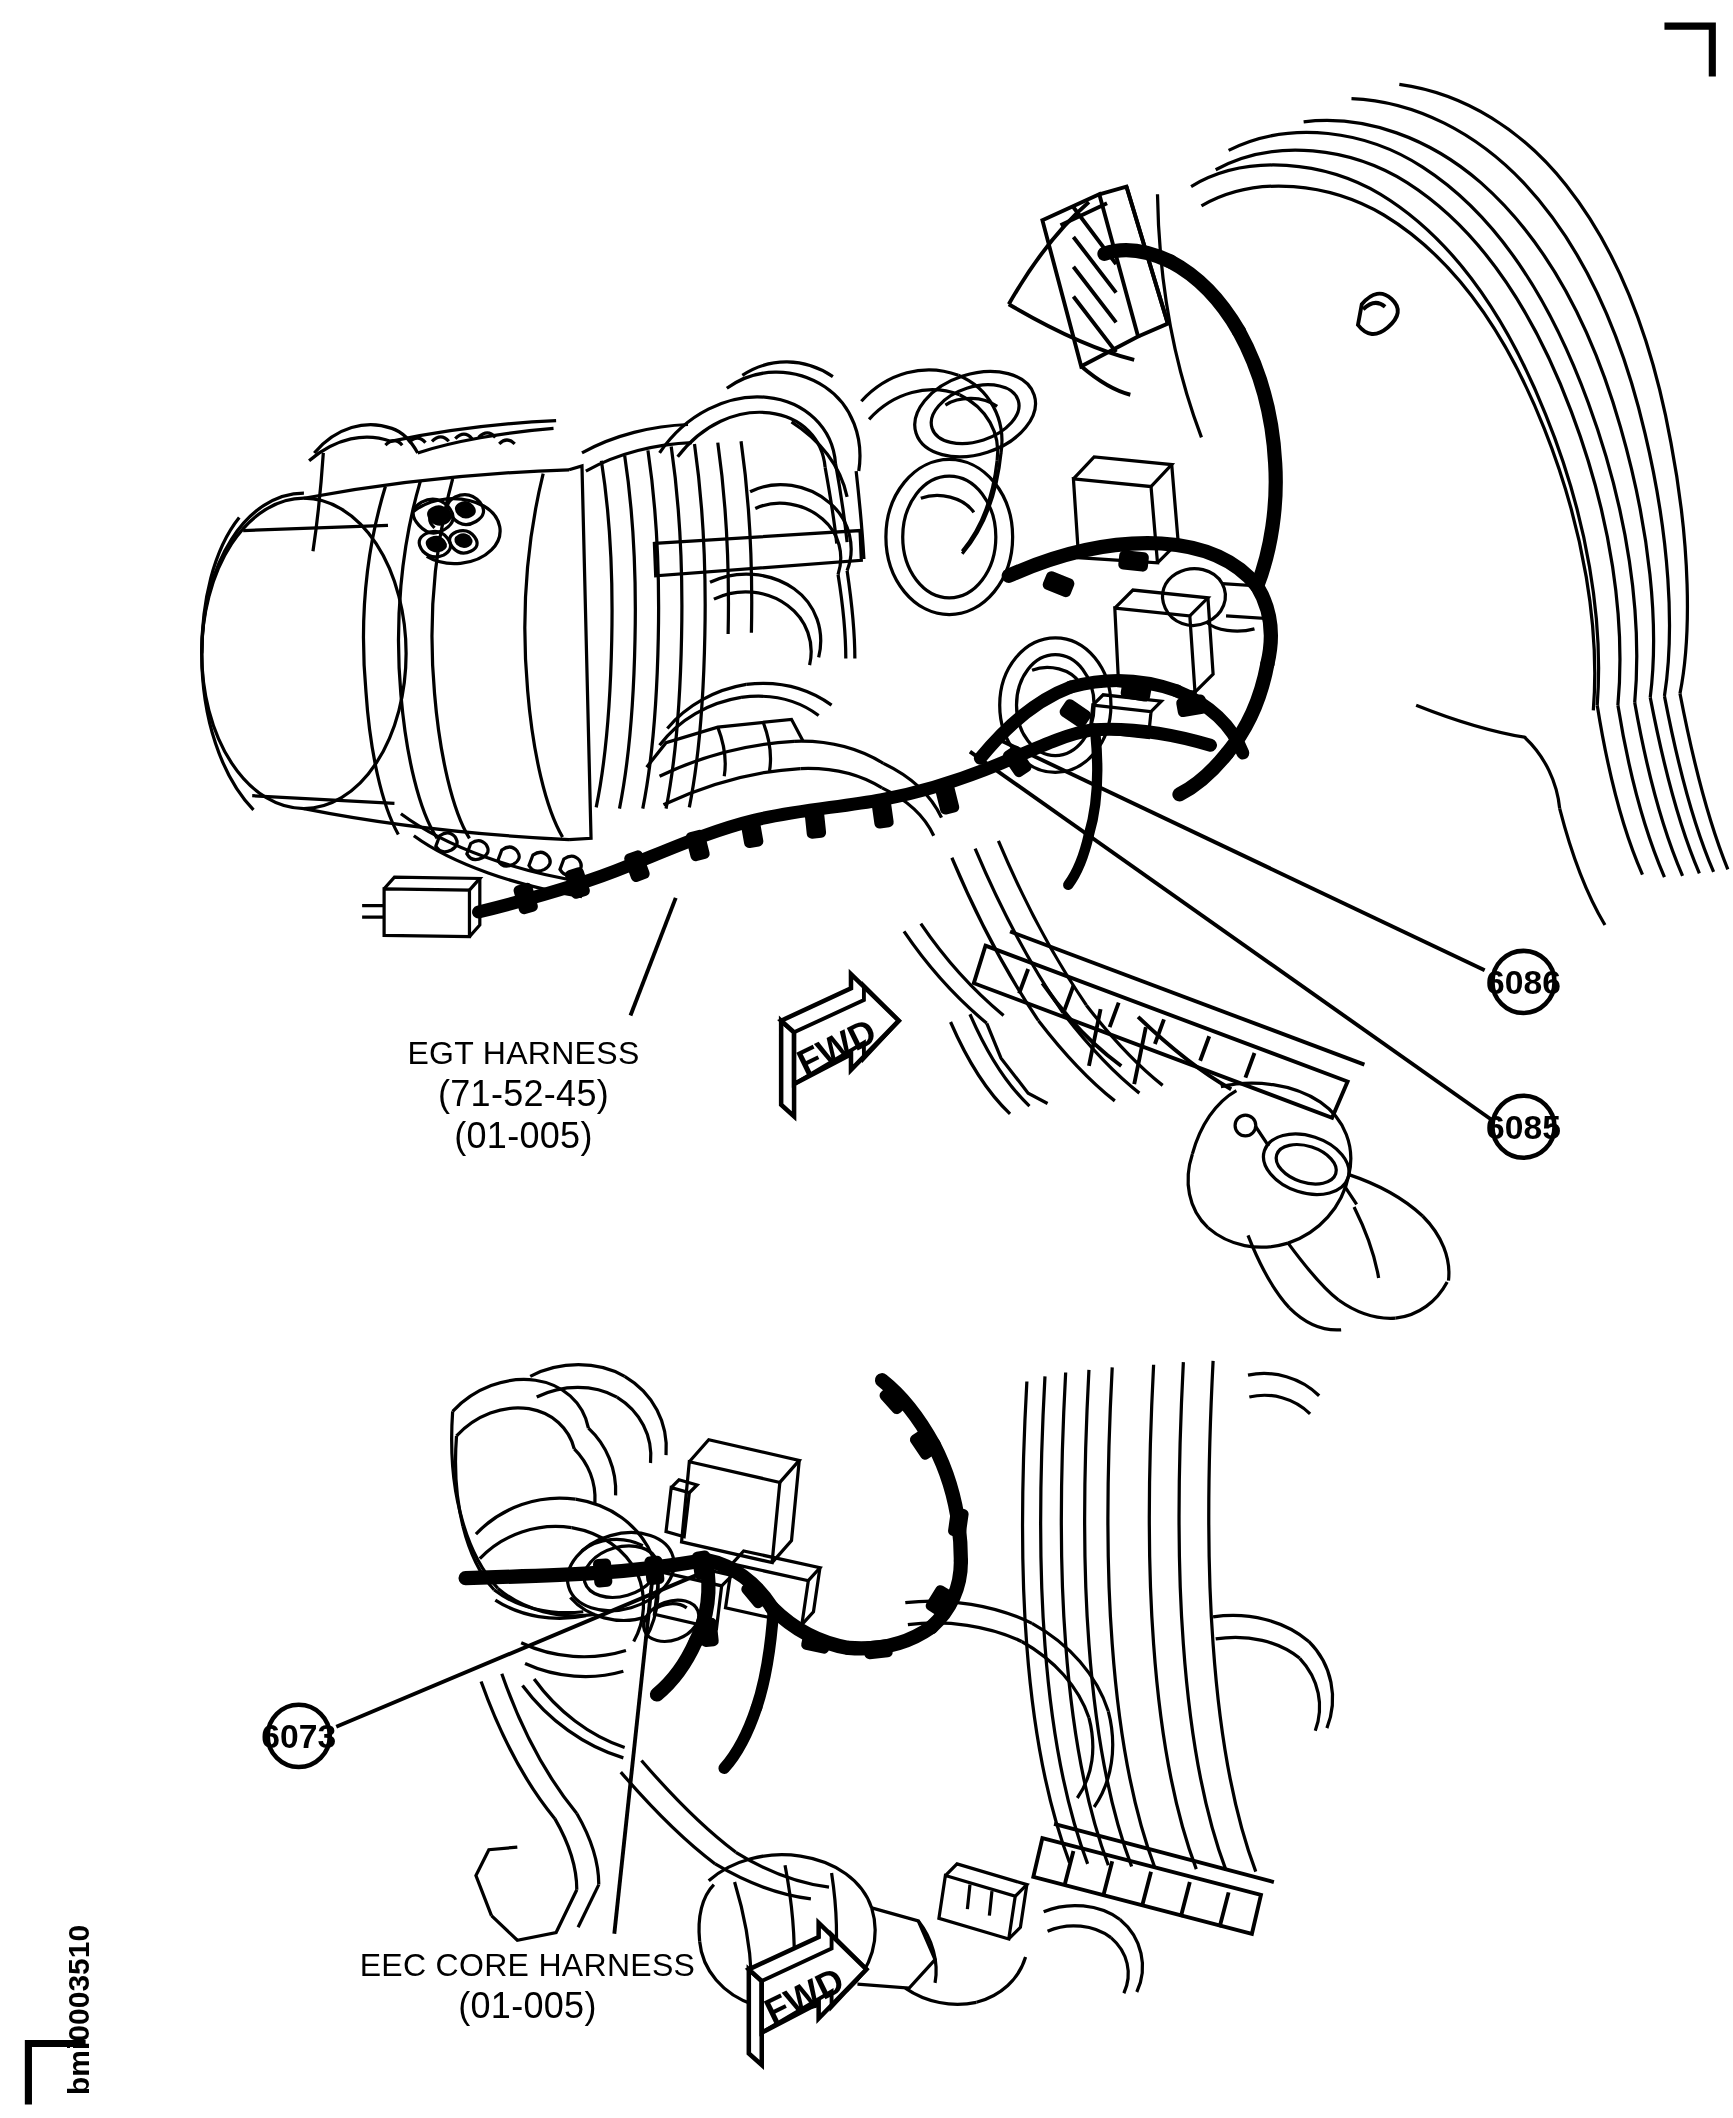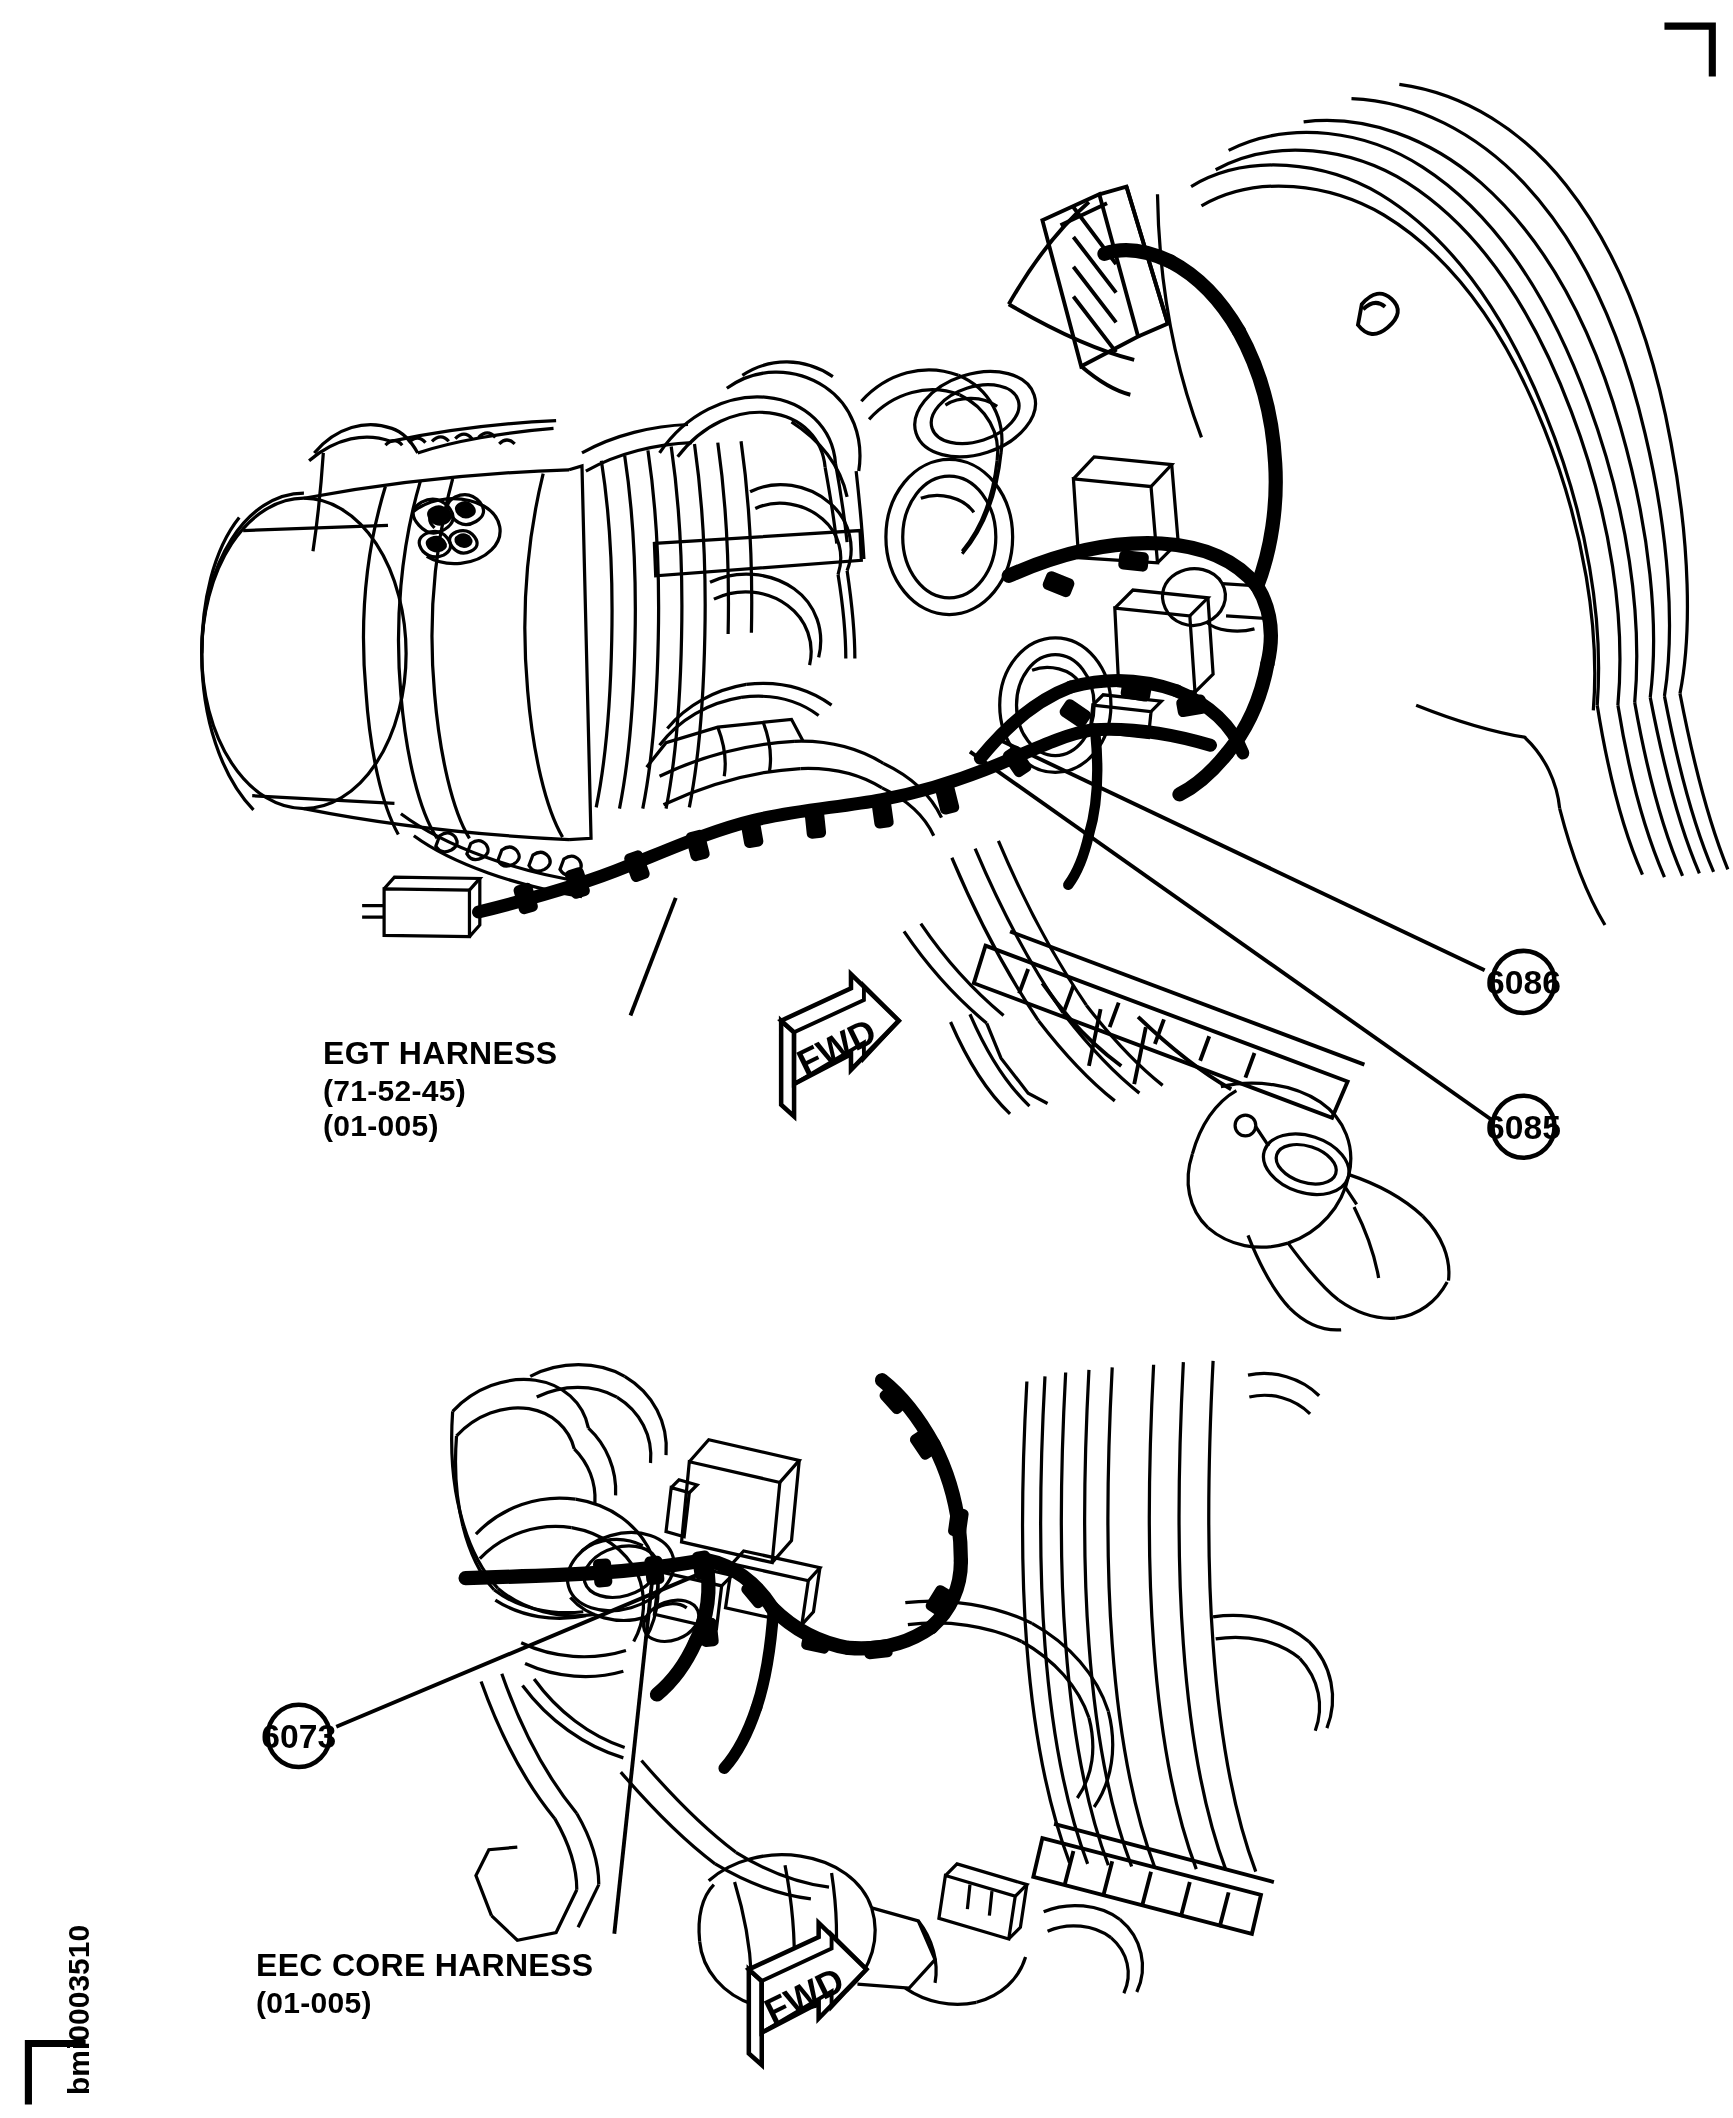--- a/index.html
+++ b/index.html
@@ -4,26 +4,26 @@
 <title>Engine Harness Illustration</title>
 <style>
   html,body{margin:0;padding:0;background:#fff;}
   body{
     width:1733px;height:2119px;position:relative;overflow:hidden;
     font-family:"Liberation Sans",sans-serif;color:#000;
   }
   #sheet{position:absolute;inset:0;width:1474px;height:2119px;}
   svg{display:block;}
   .cap{
-    position:absolute;font-weight:bold;
+    position:absolute;text-align:center;font-weight:normal;
     font-family:"Liberation Sans",sans-serif;color:#000;
     letter-spacing:0.3px;line-height:1.18;white-space:nowrap;
   }
   .cap .l1{font-size:32px;}
-  .cap .l2,.cap .l3{font-size:30px;}
+  .cap .l2,.cap .l3{font-size:36px;}
   .figid{
     position:absolute;font-family:"Liberation Sans",sans-serif;
     font-size:30px;font-weight:bold;color:#000;
     transform-origin:0 0;transform:rotate(-90deg);white-space:nowrap;
   }
 </style>
 </head>
 <body>
 
 <div id="sheet">

